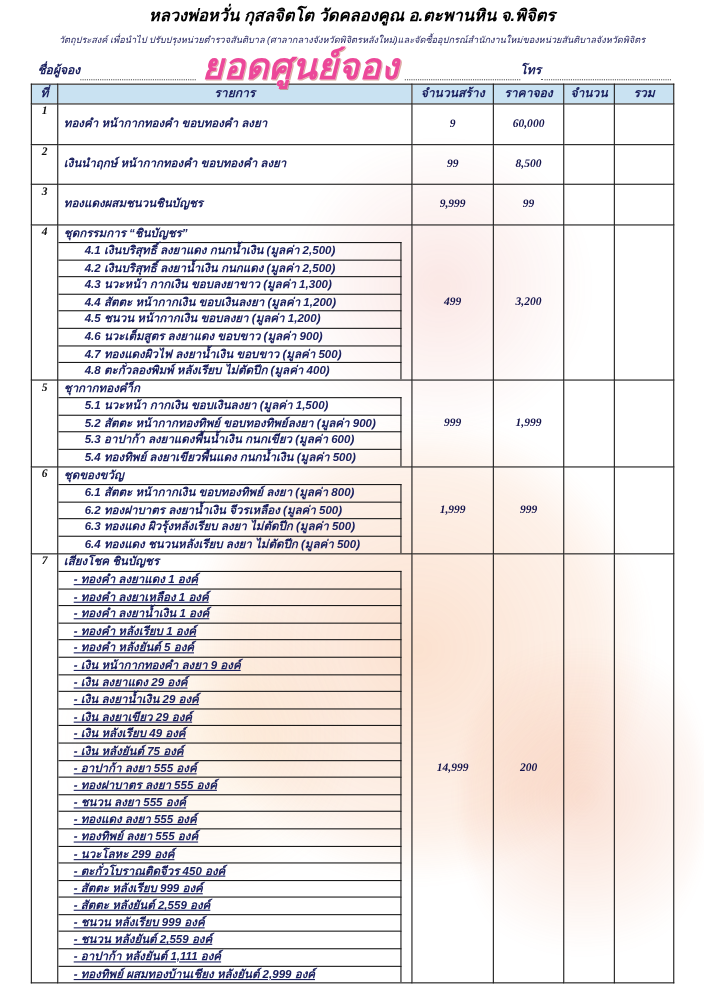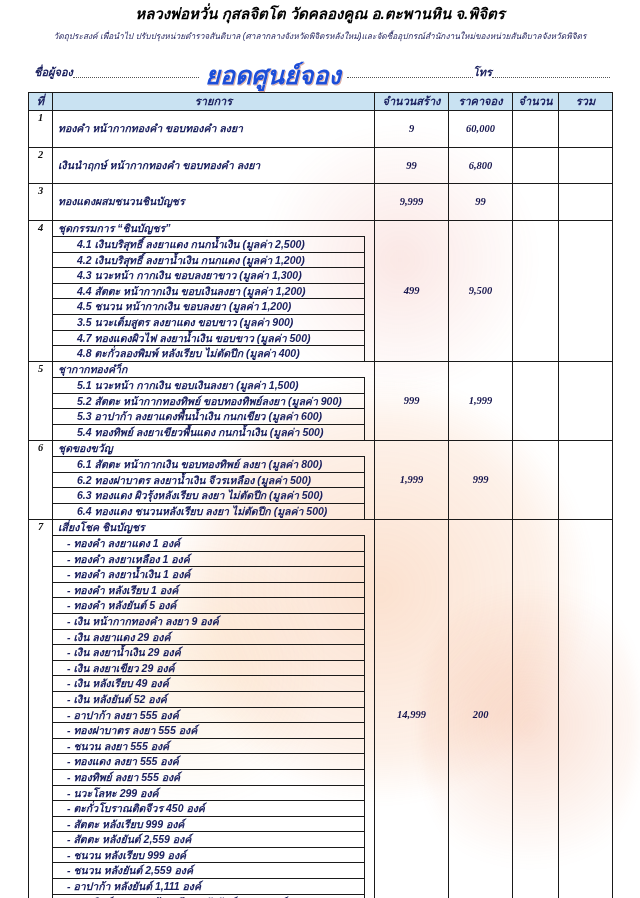--- a/index.html
+++ b/index.html
@@ -32,42 +32,42 @@
     font-size:36px;line-height:34px;color:#5e0b10;letter-spacing:2px;
     text-shadow:-1px -1px 0 #fff,1px -1px 0 #fff,-1px 1px 0 #fff,1px 1px 0 #fff,2px 3px 2px rgba(94,11,16,.55);
   }
   .logo-sub{font-size:7px;letter-spacing:3px;color:#b0402a;font-style:italic;margin-top:-3px;}
 
   .temple-line{text-align:center;font-size:15px;font-weight:bold;color:#000000;
     font-style:italic;margin-top:2px;}
   .purpose-line{text-align:center;font-size:8.5px;color:#23235e;font-style:italic;
     margin-top:3px;padding:0 14px;white-space:nowrap;transform:scale(.98);}
 
-  .booking-line{display:flex;margin:20px 30px 3px 34px;height:26px;}
+  .booking-line{display:flex;align-items:flex-end;margin:4px 30px 3px 34px;height:26px;}
   .bl-label{font-size:11px;font-weight:bold;font-style:italic;color:#1c2260;white-space:nowrap;padding-bottom:1px;}
   .dots{flex:1;border-bottom:1.5px dotted #555;height:14px;min-width:20px;}
   .dots.fixed{flex:0 0 118px;}
-  .center-title{font-size:25px;line-height:24px;font-weight:bold;font-style:italic;color:#1d4ed8;
+  .center-title{font-size:33px;line-height:24px;font-weight:bold;font-style:italic;color:#ec4899;
     padding:0 6px;white-space:nowrap;
     text-shadow:0 0 1px #fff,1px 1px 0 rgba(160,30,0,.4);}
 
   
   table.order{border-collapse:collapse;margin:2px 28px 0 28px;width:584px;table-layout:fixed;}
   col.c1{width:24px;}col.c2{width:322px;}col.c3{width:74px;}col.c4{width:64px;}col.c5{width:46px;}col.c6{width:54px;}
   .order td,.order th{border:1.4px solid #1a1a1a;padding:0 3px;vertical-align:middle;
     font-size:10.5px;line-height:13.5px;color:#1c2260;overflow:hidden;white-space:nowrap;}
   .order thead th{background:#c9e2f2;font-weight:bold;font-style:italic;text-align:center;height:17px;font-size:11px;}
   td.c-no{font-family:"Liberation Serif",serif;font-style:italic;font-weight:bold;text-align:center;vertical-align:top;color:#111;}
   td.c-item{font-weight:bold;font-style:italic;padding:0;}
   td.c-item .plain{padding:11px 5px;}
   td.c-item .group-title{padding:1px 5px;}
   td.c-num{font-family:"Liberation Serif",serif;font-style:italic;font-weight:bold;text-align:center;color:#15154d;}
   .sub-item{border-top:1.2px solid #1a1a1a;border-right:1.2px solid #1a1a1a;
     margin-right:9px;padding:1px 4px 1px 24px;height:12.6px;}
-  .sub-item.dash{padding-left:14px;}
+  .sub-item.dash{padding-left:14px;text-decoration:underline;}
 </style>
 </head>
 <body>
 
 <div class="wm wm1"></div>
 <div class="wm wm2"></div>
 <div class="wm wm3"></div>
 <div class="wm wm4"></div>
 
 <div class="page">
@@ -114,49 +114,49 @@
           <td class="c-num">60,000</td>
           <td class="c-qty"></td>
           <td class="c-total"></td>
         </tr>
         <tr>
           <td class="c-no">2</td>
           <td class="c-item">
             <div class="plain">เงินนำฤกษ์ หน้ากากทองคำ ขอบทองคำ ลงยา</div>
           </td>
           <td class="c-num">99</td>
-          <td class="c-num">6,800</td>
+          <td class="c-num">8,500</td>
           <td class="c-qty"></td>
           <td class="c-total"></td>
         </tr>
         <tr>
           <td class="c-no">3</td>
           <td class="c-item">
             <div class="plain">ทองแดงผสมชนวนชินบัญชร</div>
           </td>
           <td class="c-num">9,999</td>
           <td class="c-num">99</td>
           <td class="c-qty"></td>
           <td class="c-total"></td>
         </tr>
         <tr>
           <td class="c-no">4</td>
           <td class="c-item">
             <div class="group-title">ชุดกรรมการ “ชินบัญชร”</div>
             <div class="sub-item">4.1 เงินบริสุทธิ์ ลงยาแดง กนกน้ำเงิน (มูลค่า 2,500)</div>
-            <div class="sub-item">4.2 เงินบริสุทธิ์ ลงยาน้ำเงิน กนกแดง (มูลค่า 1,200)</div>
+            <div class="sub-item">4.2 เงินบริสุทธิ์ ลงยาน้ำเงิน กนกแดง (มูลค่า 2,500)</div>
             <div class="sub-item">4.3 นวะหน้า กากเงิน ขอบลงยาขาว (มูลค่า 1,300)</div>
             <div class="sub-item">4.4 สัตตะ หน้ากากเงิน ขอบเงินลงยา (มูลค่า 1,200)</div>
             <div class="sub-item">4.5 ชนวน หน้ากากเงิน ขอบลงยา (มูลค่า 1,200)</div>
-            <div class="sub-item">3.5 นวะเต็มสูตร ลงยาแดง ขอบขาว (มูลค่า 900)</div>
+            <div class="sub-item">4.6 นวะเต็มสูตร ลงยาแดง ขอบขาว (มูลค่า 900)</div>
             <div class="sub-item">4.7 ทองแดงผิวไฟ ลงยาน้ำเงิน ขอบขาว (มูลค่า 500)</div>
             <div class="sub-item">4.8 ตะกั่วลองพิมพ์ หลังเรียบ ไม่ตัดปีก (มูลค่า 400)</div>
           </td>
           <td class="c-num">499</td>
-          <td class="c-num">9,500</td>
+          <td class="c-num">3,200</td>
           <td class="c-qty"></td>
           <td class="c-total"></td>
         </tr>
         <tr>
           <td class="c-no">5</td>
           <td class="c-item">
             <div class="group-title">ชุากากทองคำ็ก</div>
             <div class="sub-item">5.1 นวะหน้า กากเงิน ขอบเงินลงยา (มูลค่า 1,500)</div>
             <div class="sub-item">5.2 สัตตะ หน้ากากทองทิพย์ ขอบทองทิพย์ลงยา (มูลค่า 900)</div>
             <div class="sub-item">5.3 อาปาก้า ลงยาแดงพื้นน้ำเงิน กนกเขียว (มูลค่า 600)</div>
@@ -188,21 +188,21 @@
             <div class="sub-item dash">- ทองคำ ลงยาแดง 1 องค์</div>
             <div class="sub-item dash">- ทองคำ ลงยาเหลือง 1 องค์</div>
             <div class="sub-item dash">- ทองคำ ลงยาน้ำเงิน 1 องค์</div>
             <div class="sub-item dash">- ทองคำ หลังเรียบ 1 องค์</div>
             <div class="sub-item dash">- ทองคำ หลังยันต์ 5 องค์</div>
             <div class="sub-item dash">- เงิน หน้ากากทองคำ ลงยา 9 องค์</div>
             <div class="sub-item dash">- เงิน ลงยาแดง 29 องค์</div>
             <div class="sub-item dash">- เงิน ลงยาน้ำเงิน 29 องค์</div>
             <div class="sub-item dash">- เงิน ลงยาเขียว 29 องค์</div>
             <div class="sub-item dash">- เงิน หลังเรียบ 49 องค์</div>
-            <div class="sub-item dash">- เงิน หลังยันต์ 52 องค์</div>
+            <div class="sub-item dash">- เงิน หลังยันต์ 75 องค์</div>
             <div class="sub-item dash">- อาปาก้า ลงยา 555 องค์</div>
             <div class="sub-item dash">- ทองฝาบาตร ลงยา 555 องค์</div>
             <div class="sub-item dash">- ชนวน ลงยา 555 องค์</div>
             <div class="sub-item dash">- ทองแดง ลงยา 555 องค์</div>
             <div class="sub-item dash">- ทองทิพย์ ลงยา 555 องค์</div>
             <div class="sub-item dash">- นวะโลหะ 299 องค์</div>
             <div class="sub-item dash">- ตะกั่วโบราณติดจีวร 450 องค์</div>
             <div class="sub-item dash">- สัตตะ หลังเรียบ 999 องค์</div>
             <div class="sub-item dash">- สัตตะ หลังยันต์ 2,559 องค์</div>
             <div class="sub-item dash">- ชนวน หลังเรียบ 999 องค์</div>

